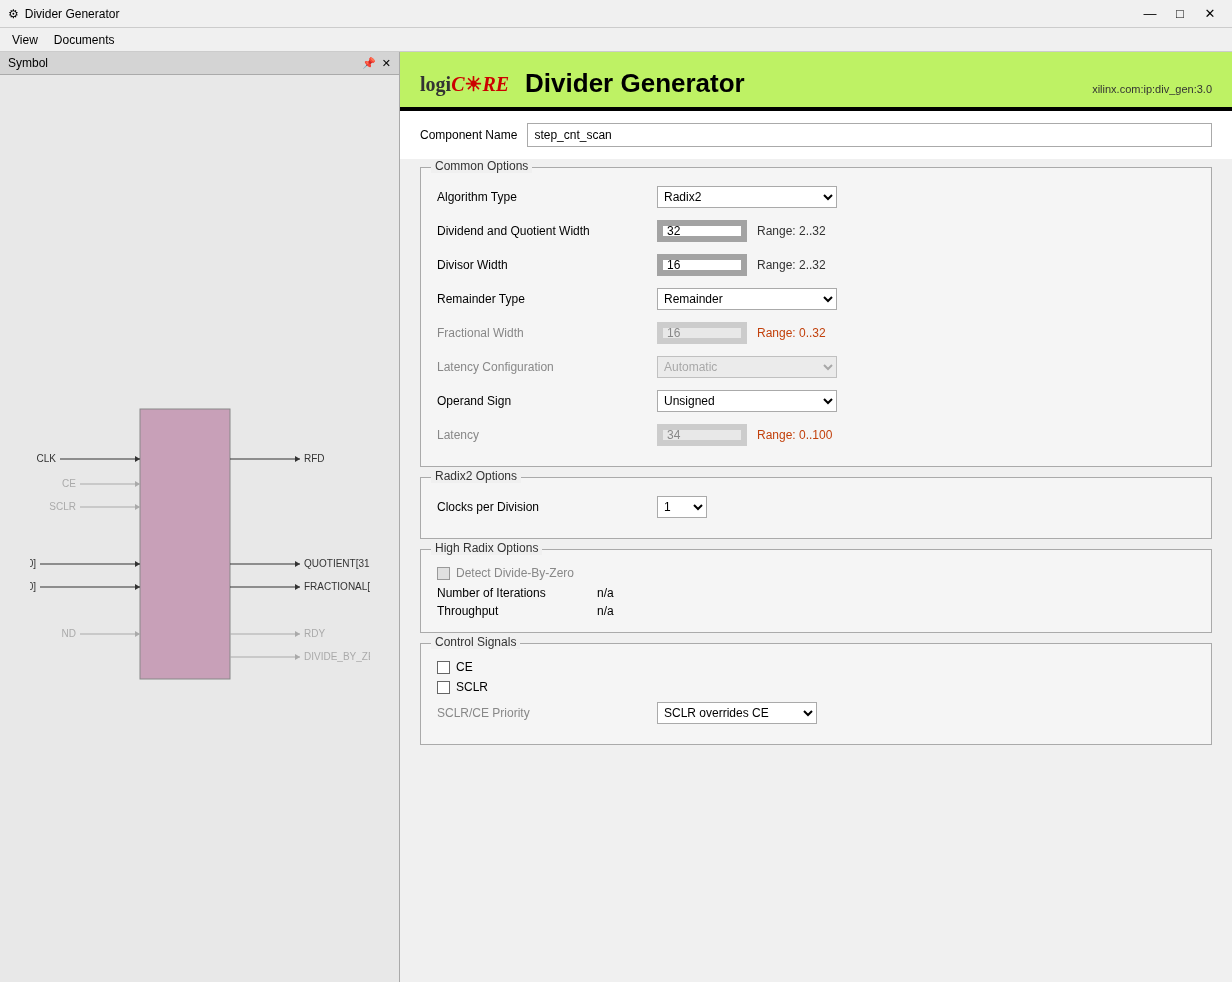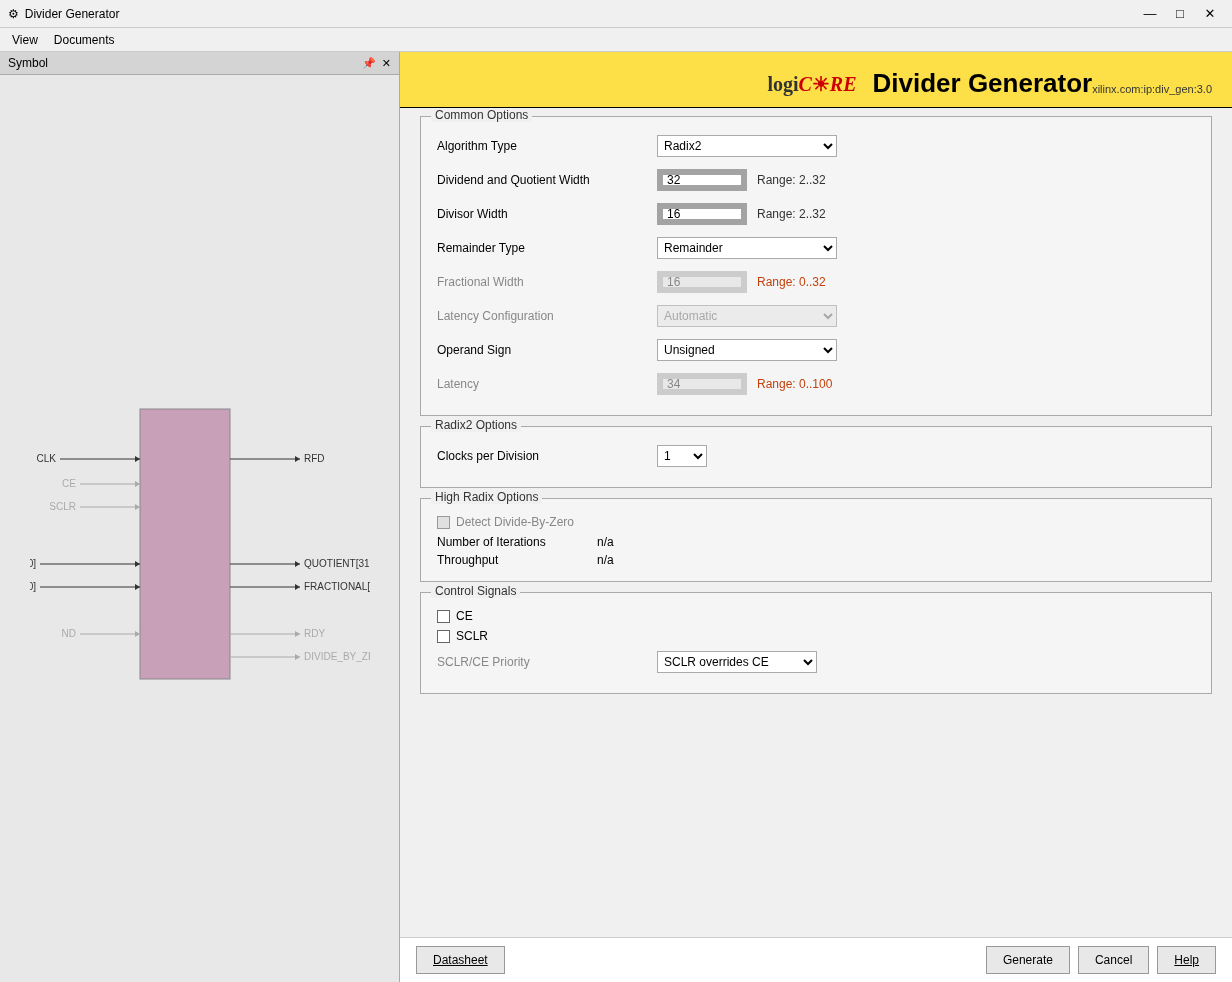--- a/index.html
+++ b/index.html
@@ -76,23 +76,23 @@
       display: flex;
       flex-direction: column;
       overflow-y: auto;
     }
 
     
     .header-area {
       padding: 16px 20px 8px 20px;
       display: flex;
       align-items: center;
-      justify-content: flex-end;
-      border-bottom: 1px solid #000000;
-      background: #fde047;
+      justify-content: space-between;
+      border-bottom: 4px solid #000000;
+      background: #bef264;
     }
     .logo-title {
       display: flex;
       align-items: center;
       gap: 16px;
     }
     .app-title {
       font-size: 26px;
       font-weight: bold;
       color: #000;
@@ -348,20 +348,24 @@
       <div class="logo-title">
 
         <div style="font-size:20px; font-weight:bold; font-family:serif; line-height:1;">
           <span style="color:#333;">logi</span><span style="color:#cc0000; font-style:italic;">C</span><span style="color:#cc0000;">☀</span><span style="color:#cc0000; font-style:italic;">RE</span>
         </div>
         <div class="app-title">Divider Generator</div>
       </div>
       <div class="version-text">xilinx.com:ip:div_gen:3.0</div>
     </div>
 
+    <div class="component-name-row">
+      <label class="component-name-label">Component Name</label>
+      <input class="component-name-input" type="text" value="step_cnt_scan" style="">
+    </div>
 
     <div class="content-area">
 
       <div class="group-box">
         <span class="group-box-legend">Common Options</span>
         <div class="group-box-content">
 
           <div class="form-row">
             <span class="form-label">Algorithm Type</span>
             <select class="form-select">
@@ -469,33 +473,15 @@
             <select class="form-select" style="width:160px;">
               <option>SCLR overrides CE</option>
               <option>CE overrides SCLR</option>
             </select>
           </div>
         </div>
       </div>
 
     </div>
 
-    <div class="bottom-bar">
-      <div class="bottom-bar-left">
-        <button class="btn">
-          <span class="btn-underline">Datasheet</span>
-        </button>
-      </div>
-      <div class="bottom-bar-right">
-        <button class="btn">
-          <span>Generate</span>
-        </button>
-        <button class="btn">
-          <span>Cancel</span>
-        </button>
-        <button class="btn">
-          <span class="btn-underline">Help</span>
-        </button>
-      </div>
-    </div>
 
   </div>
 </div>
 
 </body></html>

